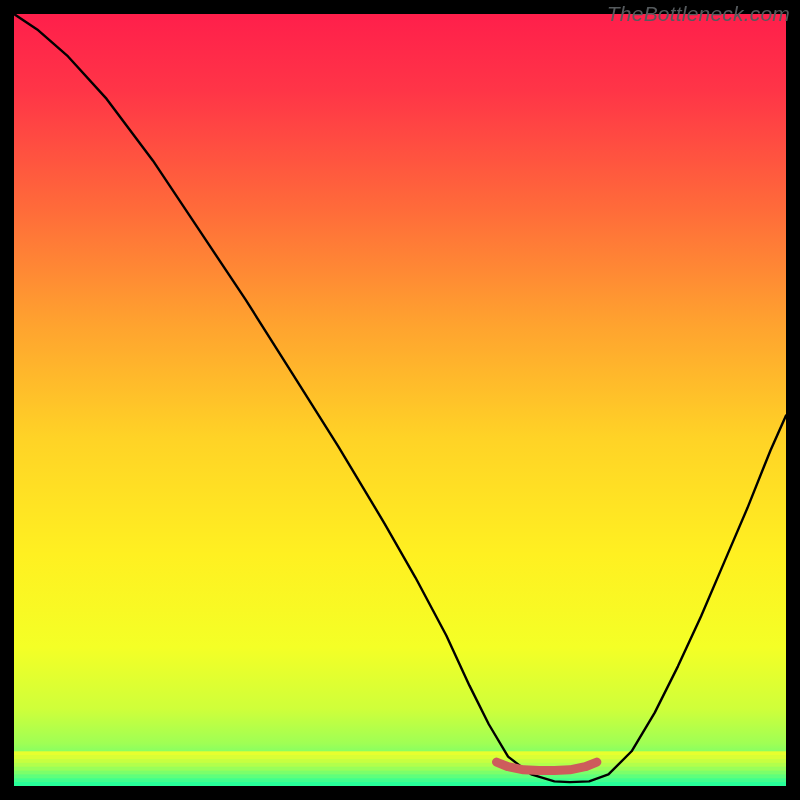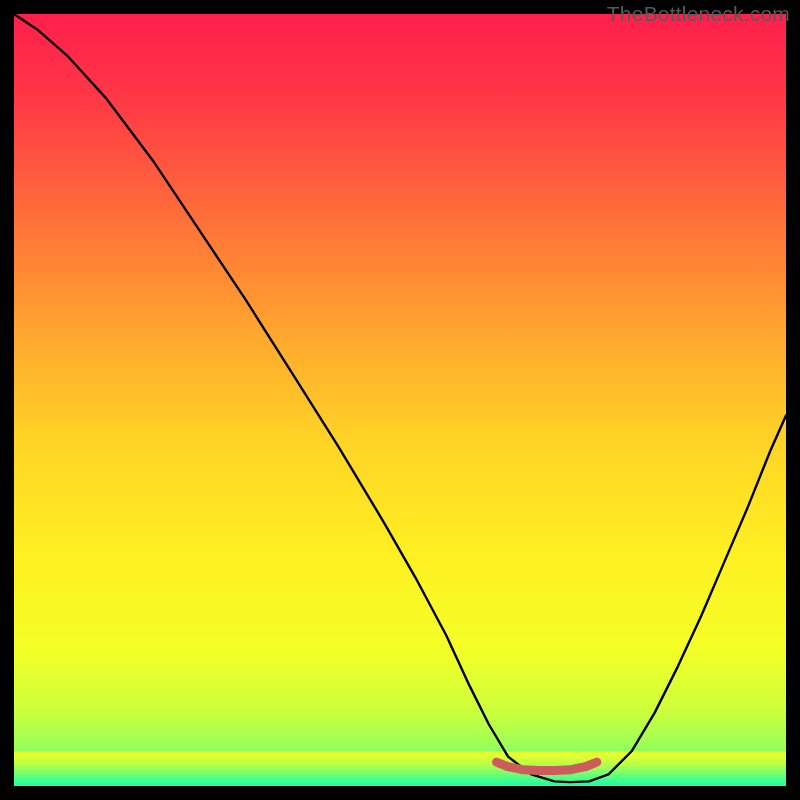--- a/index.html
+++ b/index.html
@@ -27,20 +27,21 @@
     height: 772px;
   }
   .watermark {
     position: absolute;
     top: 2px;
     right: 10px;
     color: #555a5d;
     font-size: 21px;
     font-weight: 400;
     letter-spacing: 0.2px;
+    font-style: italic;
   }
 </style>
 </head>
 <body>
 
 <div class="frame"></div>
 
 <svg class="plot" viewBox="0 0 772 772" preserveAspectRatio="none">
   <defs>
     <linearGradient id="bg-grad" x1="0" y1="0" x2="0" y2="1">

